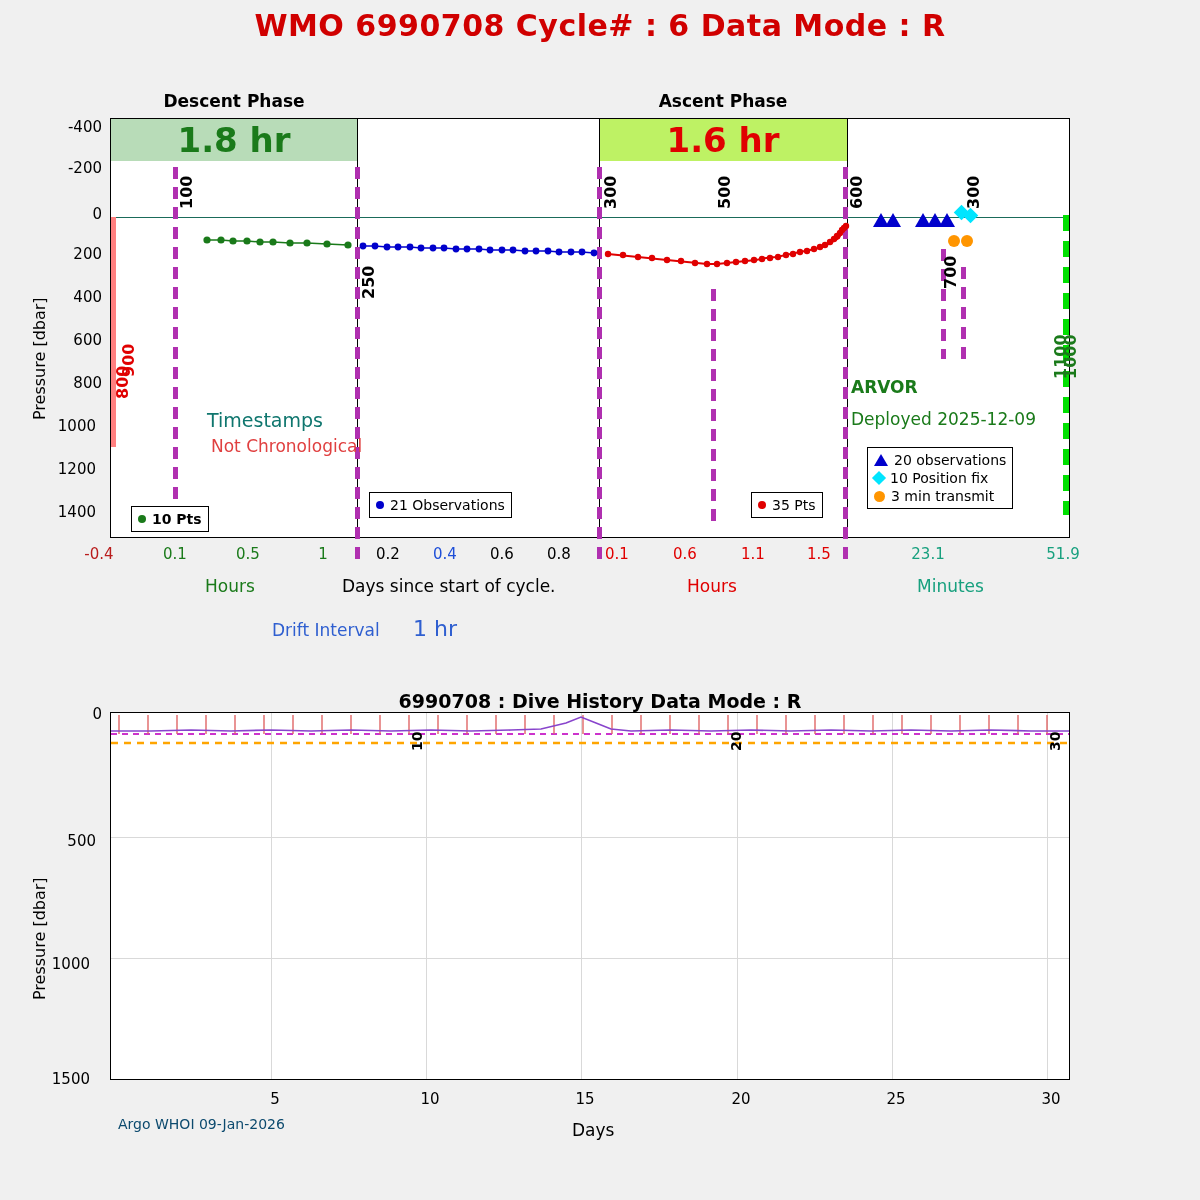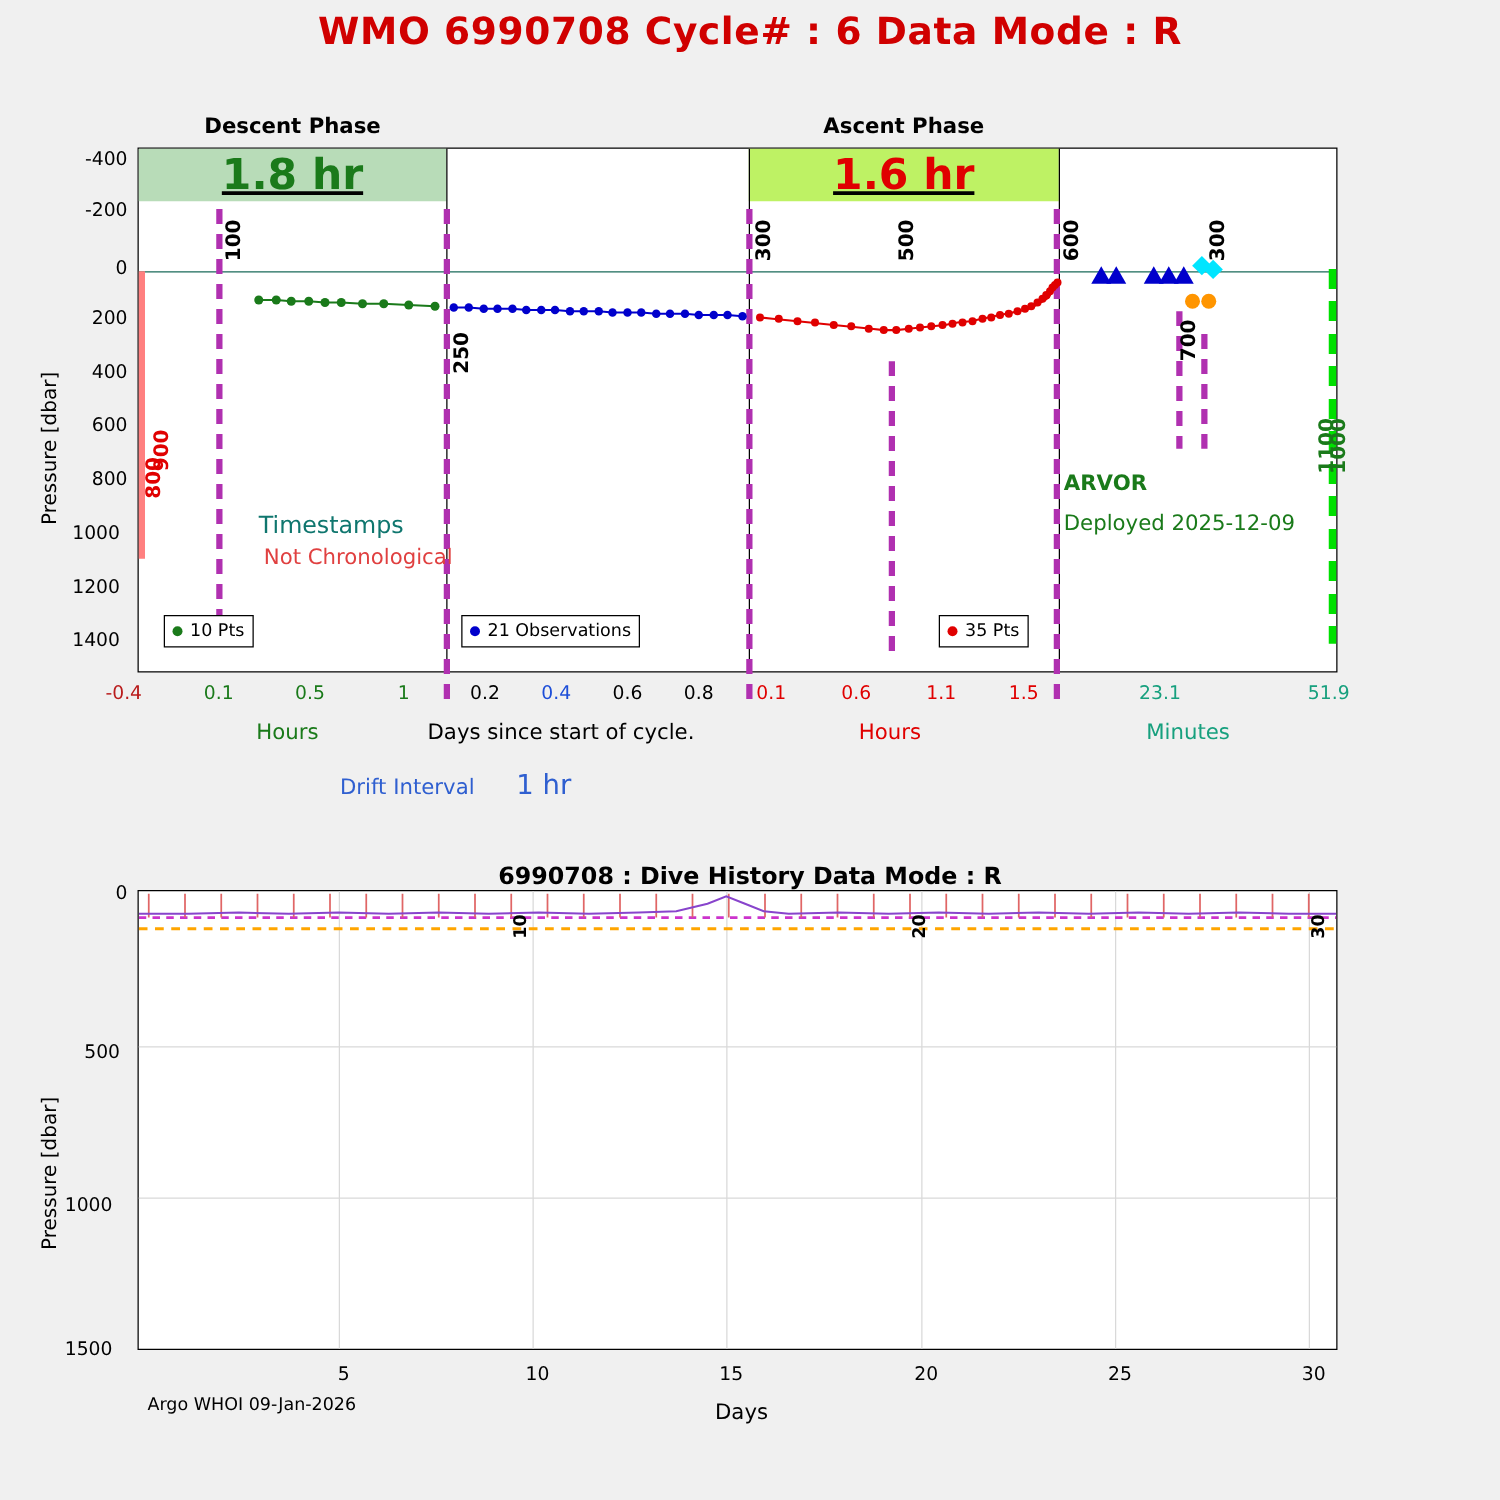--- a/index.html
+++ b/index.html
@@ -14,21 +14,21 @@
     top:8px;left:0;width:1200px;text-align:center;
     font-size:30px;font-weight:bold;color:#d00000;
     letter-spacing:0.5px;
   }
   
   #top-plot{
     left:110px;top:118px;width:960px;height:420px;
     background:#ffffff;border:1px solid #000;box-sizing:border-box;
   }
   
-  .phase-band{position:absolute;top:0;height:42px;box-sizing:border-box;text-decoration:underline;}
+  .phase-band{position:absolute;top:0;height:42px;box-sizing:border-box;}
   .phase-band .bigval{
     width:100%;text-align:center;font-size:34px;font-weight:bold;line-height:42px;
   }
   .phase-hdr{
     position:absolute;top:-28px;width:100%;text-align:center;
     font-size:17px;font-weight:bold;color:#000;
   }
   
   .vsep{position:absolute;top:0;bottom:0;width:1px;background:#000;}
   
@@ -66,21 +66,21 @@
   #bot-plot{
     left:110px;top:712px;width:960px;height:368px;
     background:#fff;border:1px solid #000;box-sizing:border-box;
   }
   .grid-v{position:absolute;top:0;bottom:0;width:1px;background:#d9d9d9;}
   .grid-h{position:absolute;left:0;right:0;height:1px;background:#d9d9d9;}
   #bot-title{
     top:690px;left:0;width:1200px;text-align:center;
     font-size:19px;font-weight:bold;color:#000;
   }
-  #footer{left:118px;top:1116px;font-size:14px;color:#000000;}
+  #footer{left:118px;top:1116px;font-size:14px;color:#0c4a6e;}
 </style>
 </head>
 <body>
 
 <div class="abs" id="main-title">WMO 6990708   Cycle# : 6   Data Mode : R</div>
 
 <div class="abs" id="top-plot">
 
   <div class="phase-band" style="left:0;width:246px;background:#b8dcb8;">
     <div class="phase-hdr">Descent Phase</div>
@@ -210,36 +210,50 @@
       <circle cx="843" cy="122" r="6"></circle>
         <circle cx="856" cy="122" r="6"></circle>
     </g>
   </svg>
 
   <div class="abs" style="left:96px;top:290px;font-size:19px;color:#0f766e;">Timestamps</div>
   <div class="abs" style="left:100px;top:317px;font-size:17px;color:#e04040;">Not Chronological</div>
   <div class="abs" style="left:740px;top:258px;font-size:17px;font-weight:bold;color:#1a7a1a;">ARVOR</div>
   <div class="abs" style="left:740px;top:290px;font-size:17px;color:#1a7a1a;">Deployed 2025-12-09</div>
 
-  <div class="legbox" style="left:20px;top:373px;">
+  <div class="legbox" style="left:20px;top:387px;font-weight:bold;">
     <div class="legrow">
         <span class="mk mk-dot" style="background:#1a7a1a;"></span>
       <span>10 Pts</span>
       </div>
   </div>
   <div class="legbox" style="left:258px;top:373px;">
     <div class="legrow">
         <span class="mk mk-dot" style="background:#0000cc;"></span>
       <span>21 Observations</span>
       </div>
   </div>
   <div class="legbox" style="left:640px;top:373px;">
     <div class="legrow">
         <span class="mk mk-dot" style="background:#e00000;"></span>
       <span>35 Pts</span>
+      </div>
+  </div>
+  <div class="legbox" style="left:756px;top:328px;">
+    <div class="legrow">
+        <span class="mk mk-tri"></span>
+      <span>20 observations</span>
+      </div>
+    <div class="legrow">
+        <span class="mk mk-diam"></span>
+      <span>10 Position fix</span>
+      </div>
+    <div class="legrow">
+        <span class="mk mk-dot" style="background:#ff9500;width:11px;height:11px;"></span>
+      <span>3 min transmit</span>
       </div>
   </div>
 </div>
 
 <div class="abs ytick" style="left:42px;top:118px;">-400</div>
 <div class="abs ytick" style="left:42px;top:159px;">-200</div>
 <div class="abs ytick" style="left:42px;top:205px;">0</div>
 <div class="abs ytick" style="left:42px;top:245px;">200</div>
 <div class="abs ytick" style="left:42px;top:288px;">400</div>
 <div class="abs ytick" style="left:42px;top:331px;">600</div>

